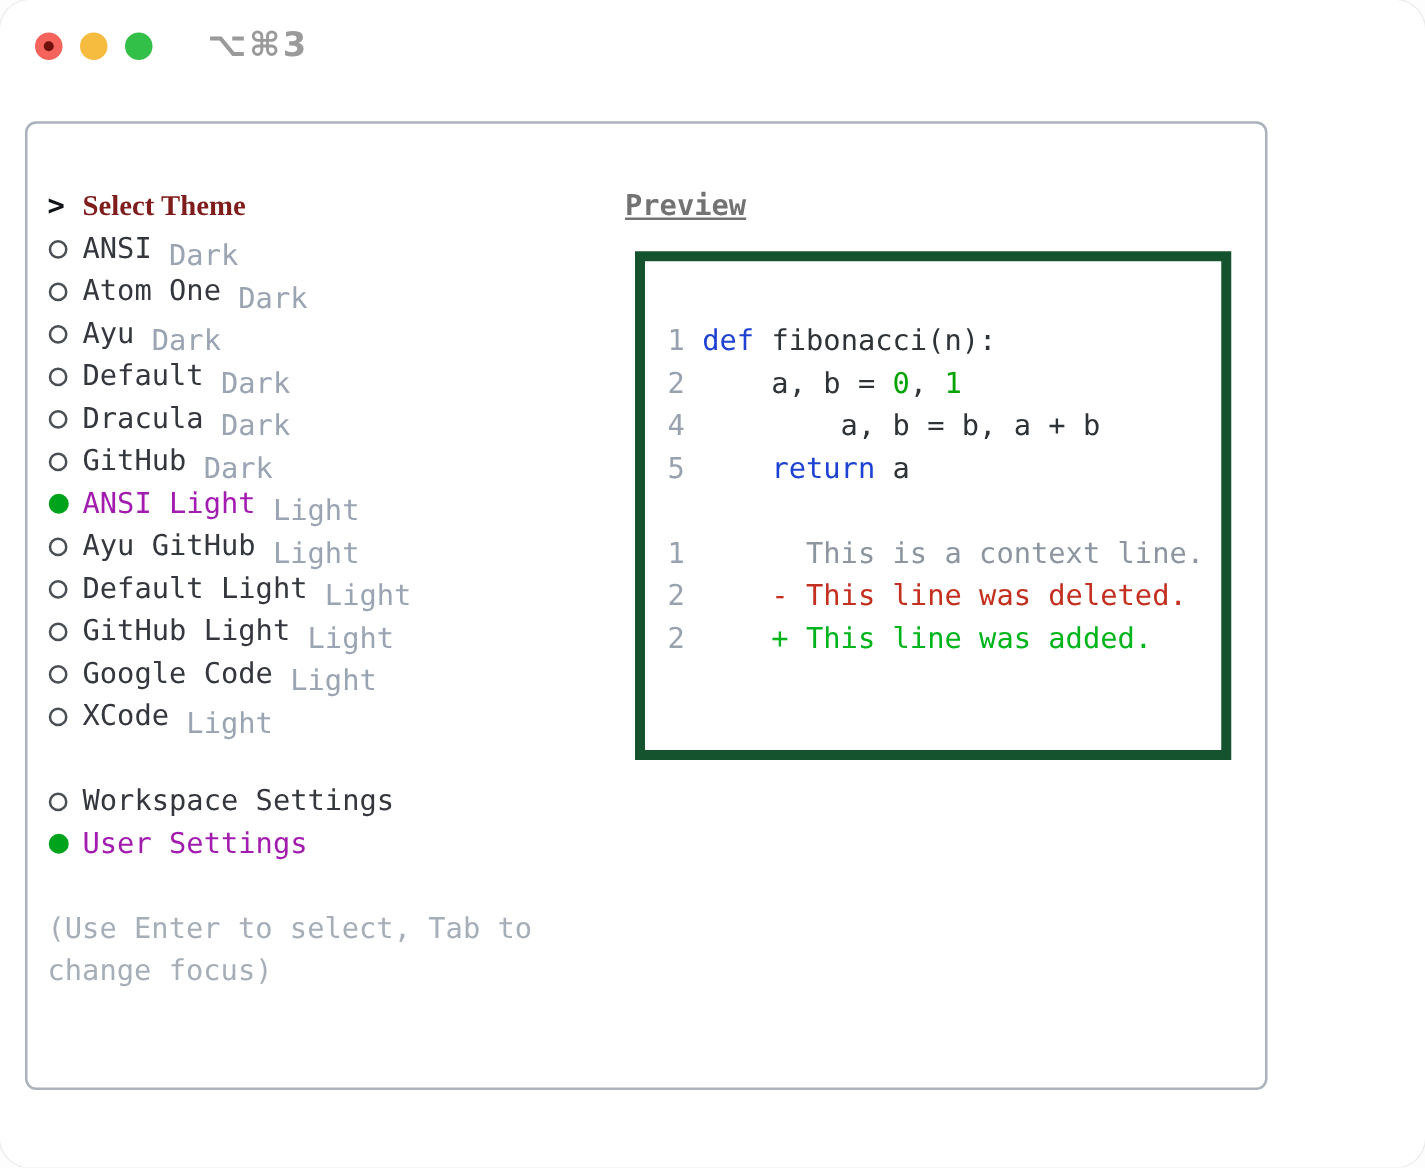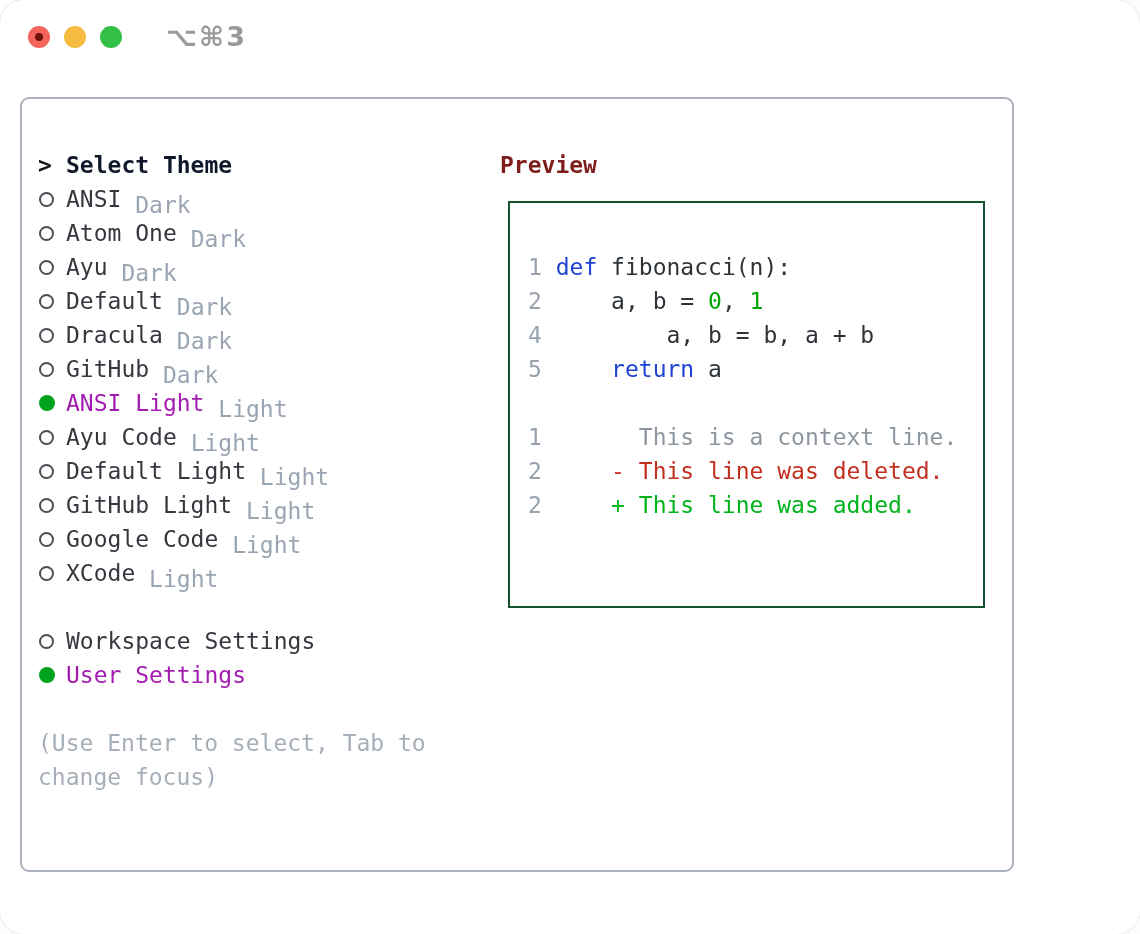--- a/index.html
+++ b/index.html
@@ -39,43 +39,43 @@
     border: 2px solid #aab2bb; border-radius: 9px;
     background: #ffffff;
   }
 
   .row { height: 34px; display: flex; align-items: center; font-size: 23px; white-space: pre; }
   .gutter { width: 28px; display: inline-flex; align-items: center; flex: none; }
 
   
   .left-col { position: absolute; left: 16px; top: 49px; width: 460px; }
   .prompt { color: #101418; font-weight: 700; }
-  .list-title { color: #0f172a; font-weight: 700; }
+  .list-title { color: #7f1d1d; font-weight: 700; font-family: Liberation Serif, serif; }
   .circle {
     width: 15px; height: 15px; border-radius: 50%;
     border: 2px solid #4a4f56; background: transparent; margin-left: 1px;
   }
   .circle.filled { border-color: #00a31c; background: #00a31c; width: 16px; height: 16px; }
   .tname { color: #34383e; }
   .tname.green { color: #a21caf; }
   .badge { color: #9aa4b2; margin-top: 12px; }
   .section-title { color: #101418; }
   .blank-row { height: 34px; }
   .help { color: #a6aeb8; font-size: 23px; line-height: 34px; white-space: pre; }
 
   
   .preview-title {
     position: absolute; left: 478px; top: 49px; height: 34px;
     display: flex; align-items: center;
-    font-size: 23px; font-weight: 700; color: #7f1d1d;
+    font-size: 23px; font-weight: 700; color: #737373; text-decoration: underline;
   }
   .preview-box {
     position: absolute; left: 486px; top: 102px;
     width: 477px; height: 407px;
-    border: 2px solid #14532d; background: #ffffff;
+    border: 8px solid #14532d; background: #ffffff;
     padding: 47px 0 0 18px; overflow: hidden;
   }
   .cline { height: 34px; font-size: 23px; line-height: 34px; white-space: pre; }
   .lnum { color: #98a2ae; }
   .seg.fg  { color: #2e3338; }
   .seg.kw  { color: #1e42d2; }
   .seg.fn  { color: #00aebe; }
   .seg.num { color: #00a300; }
   .seg.ctx { color: #8d96a0; }
   .seg.del { color: #c3301f; }
@@ -106,21 +106,21 @@
       </div>
 
       <div id="theme-list">
           <div class="row"><span class="gutter"><span class="circle"></span></span><span class="tname">ANSI</span><span class="badge"> Dark</span></div>
           <div class="row"><span class="gutter"><span class="circle"></span></span><span class="tname">Atom One</span><span class="badge"> Dark</span></div>
           <div class="row"><span class="gutter"><span class="circle"></span></span><span class="tname">Ayu</span><span class="badge"> Dark</span></div>
           <div class="row"><span class="gutter"><span class="circle"></span></span><span class="tname">Default</span><span class="badge"> Dark</span></div>
           <div class="row"><span class="gutter"><span class="circle"></span></span><span class="tname">Dracula</span><span class="badge"> Dark</span></div>
           <div class="row"><span class="gutter"><span class="circle"></span></span><span class="tname">GitHub</span><span class="badge"> Dark</span></div>
           <div class="row"><span class="gutter"><span class="circle filled"></span></span><span class="tname green">ANSI Light</span><span class="badge"> Light</span></div>
-          <div class="row"><span class="gutter"><span class="circle"></span></span><span class="tname">Ayu Code</span><span class="badge"> Light</span></div>
+          <div class="row"><span class="gutter"><span class="circle"></span></span><span class="tname">Ayu GitHub</span><span class="badge"> Light</span></div>
           <div class="row"><span class="gutter"><span class="circle"></span></span><span class="tname">Default Light</span><span class="badge"> Light</span></div>
           <div class="row"><span class="gutter"><span class="circle"></span></span><span class="tname">GitHub Light</span><span class="badge"> Light</span></div>
           <div class="row"><span class="gutter"><span class="circle"></span></span><span class="tname">Google Code</span><span class="badge"> Light</span></div>
           <div class="row"><span class="gutter"><span class="circle"></span></span><span class="tname">XCode</span><span class="badge"> Light</span></div>
         </div>
 
       <div class="blank-row"></div>
 
 
       <div id="apply-list">

